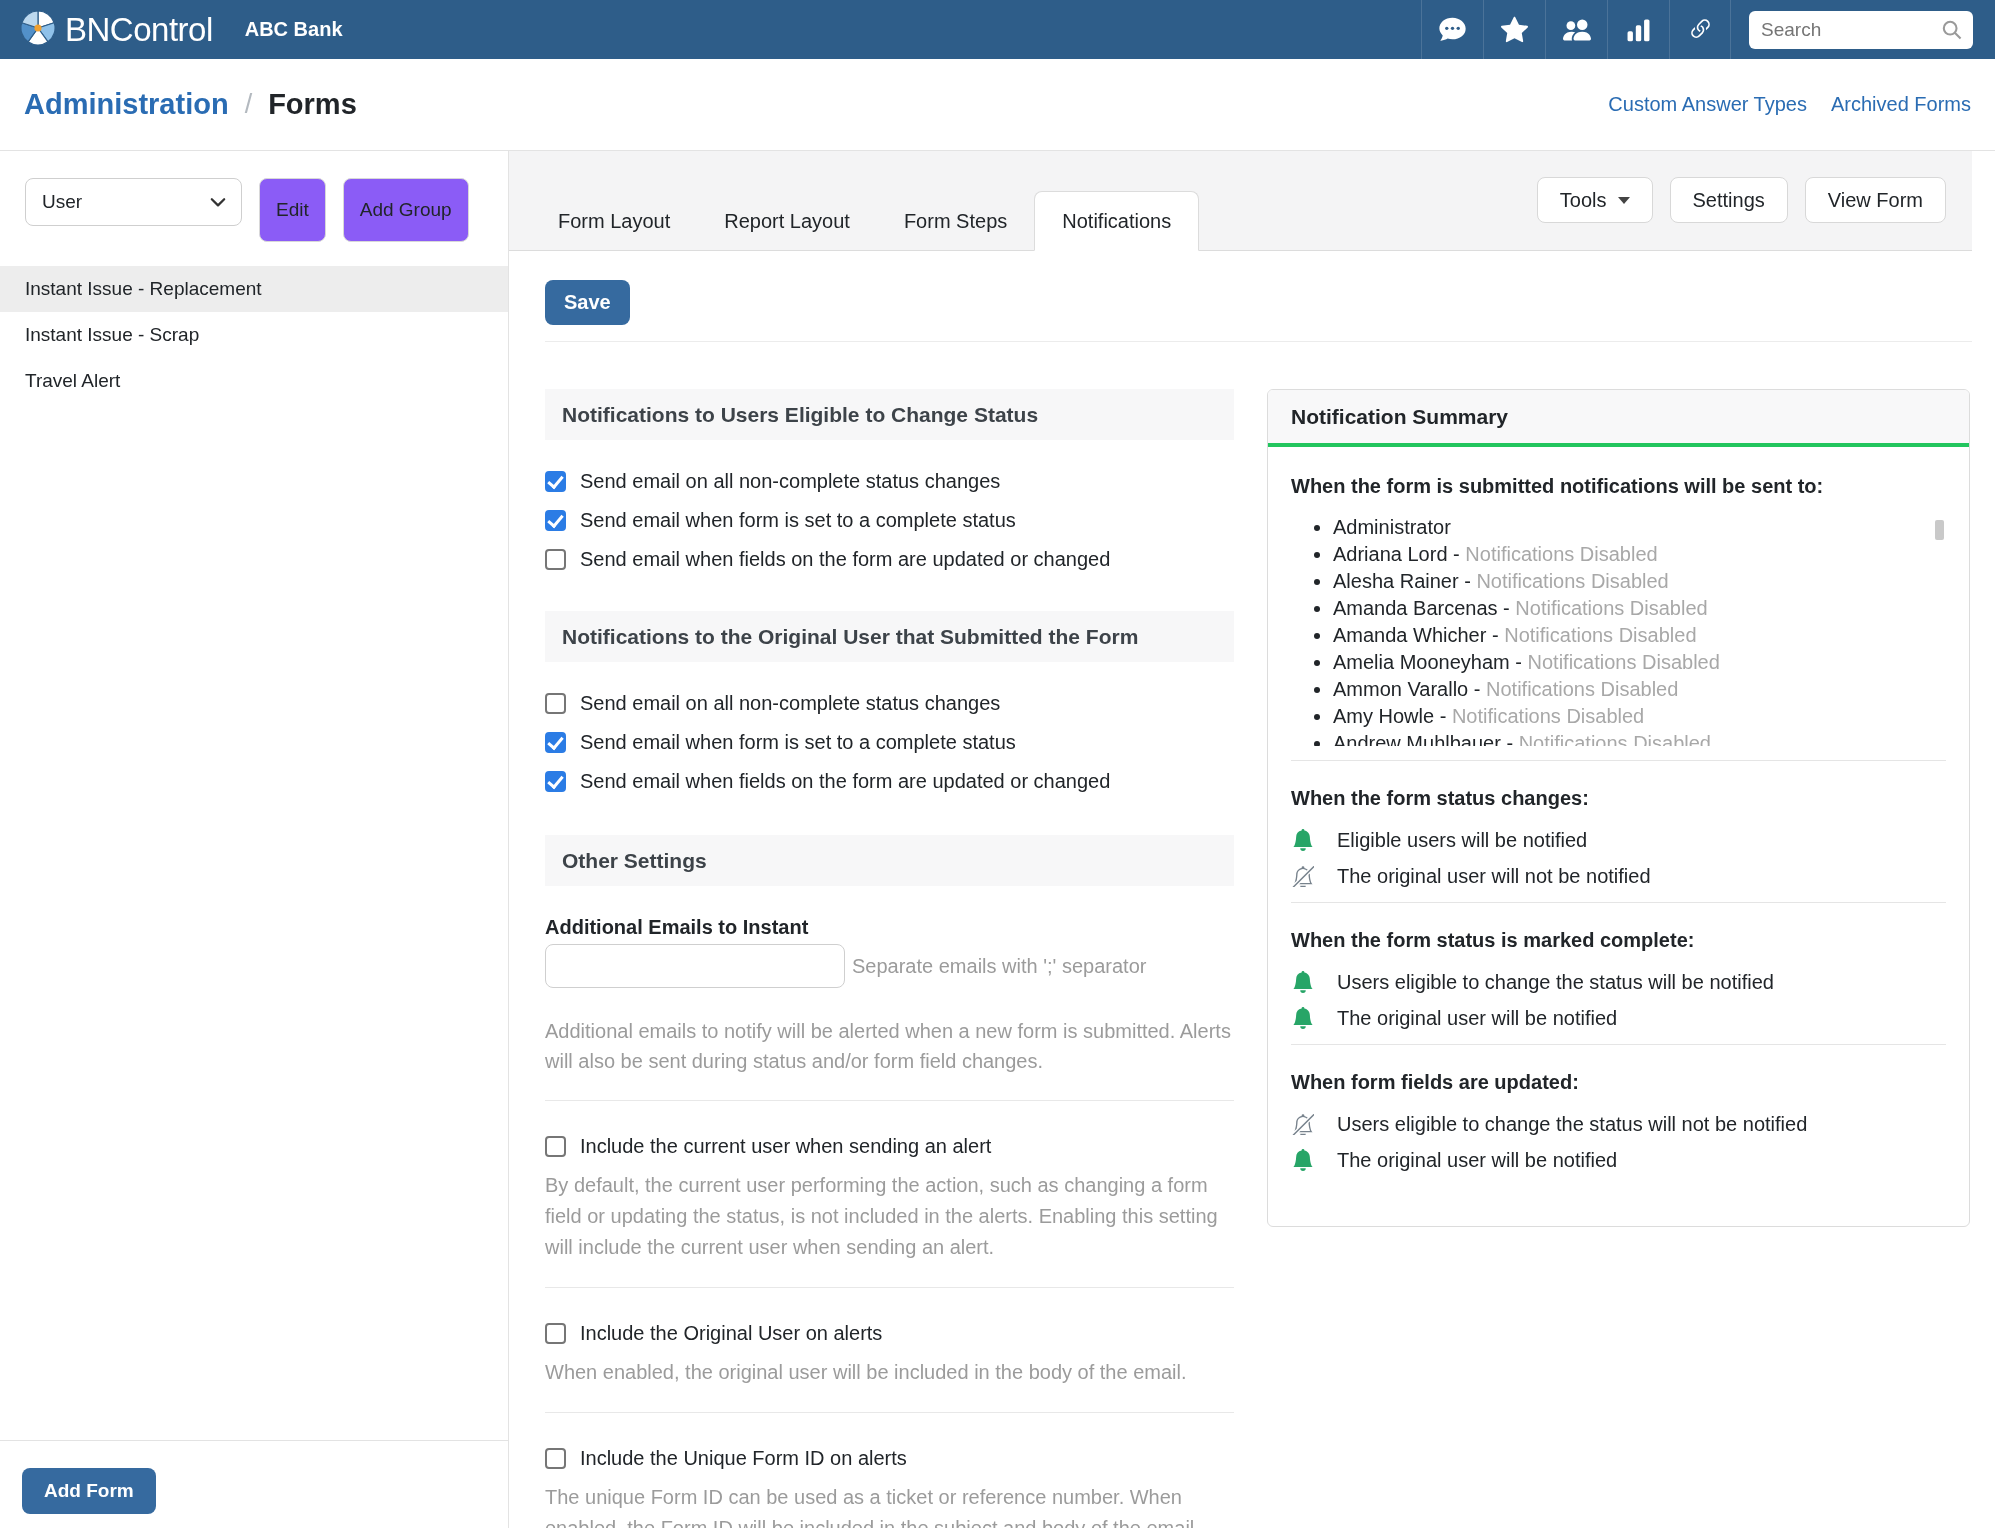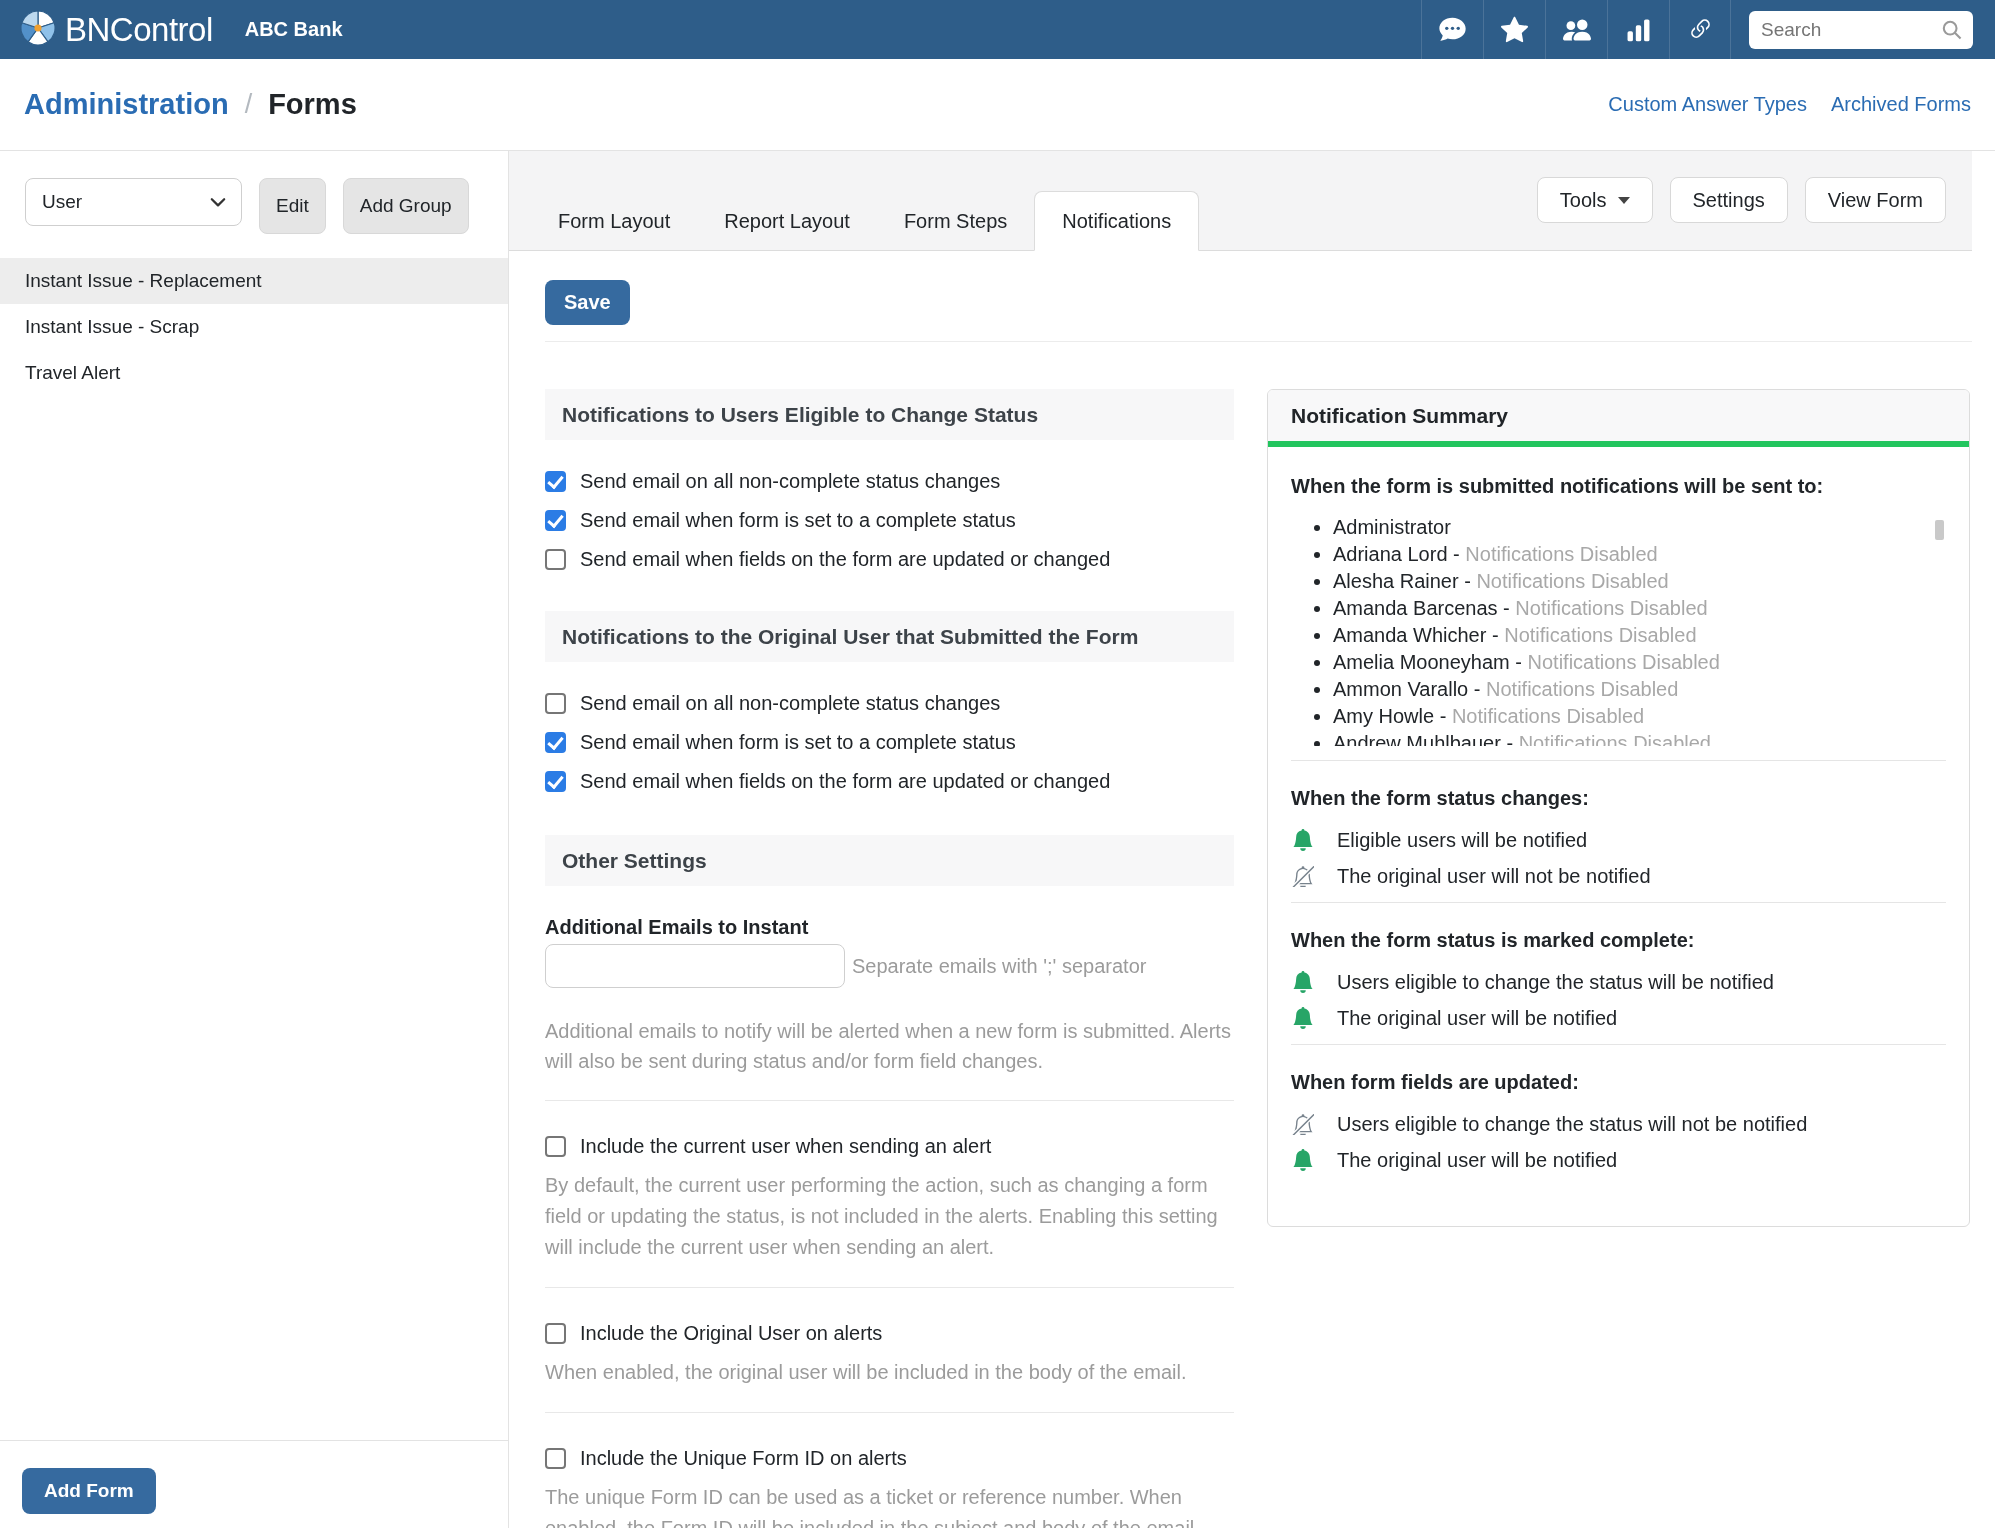--- a/index.html
+++ b/index.html
@@ -27,21 +27,21 @@
   .bc-page { font-size:29px; font-weight:700; color:#212529; }
   .bc-links { margin-left:auto; display:flex; gap:24px; }
   .bc-link { color:#2a6cb3; font-size:20px; cursor:pointer; }
 
   
   .layout { display:flex; height:1377px; }
   .sidebar { width:509px; flex-shrink:0; border-right:1px solid #e3e3e3; position:relative; background:#fff; }
   .sidebar-controls { display:flex; gap:17px; padding:27px 25px 24px; }
   .select-box { width:217px; height:48px; border:1px solid #cfcfcf; border-radius:8px; background:#fff;
     display:flex; align-items:center; justify-content:space-between; padding:0 14px 0 16px; font-size:19px; color:#212529; cursor:pointer; }
-  .btn { height:56px; border:1px solid #d8d8d8; border-radius:8px; background:#e5e5e5; font-size:19px; color:#212529;
+  .btn { height:64px; border:1px solid #d8d8d8; border-radius:8px; background:#8b5cf6; font-size:19px; color:#212529;
     padding:0 16px; display:flex; align-items:center; cursor:pointer; font-family:inherit; }
   .form-list { margin-top:0; }
   .form-item { height:46px; display:flex; align-items:center; padding:0 25px; font-size:19px; color:#212529; cursor:pointer; }
   .form-item.selected { background:#ededed; }
   .sidebar-footer { position:absolute; top:1289px; left:0; right:0; border-top:1px solid #e3e3e3; padding:27px 22px; }
   .primary-btn { background:#366a9f; color:#fff; border:none; border-radius:8px; height:46px; font-size:19px;
     font-weight:600; padding:0 22px; cursor:pointer; font-family:inherit; }
 
   
   .main { flex:1; display:flex; flex-direction:column; min-width:0; }
@@ -81,21 +81,21 @@
   .text-input { width:300px; height:44px; border:1px solid #cfcfcf; border-radius:8px; font-size:19px; padding:0 12px;
     font-family:inherit; color:#212529; outline:none; }
   .hint { color:#9b9b9b; font-size:20px; }
   .help { color:#9b9b9b; font-size:20px; line-height:30px; margin-top:28px; }
   .help.tight { margin-top:12px; line-height:31px; }
   .sep-hr { border:none; border-top:1px solid #e8e8e8; margin-top:24px; }
   .toggle-row { margin-top:34px; margin-bottom:0; }
 
   
   .panel { border:1px solid #dcdcdc; border-radius:6px; background:#fff; overflow:hidden; }
-  .panel-header { background:#f8f8f9; border-bottom:6px solid #22c55e; height:57px; display:flex; align-items:center;
+  .panel-header { background:#f8f8f9; border-bottom:4px solid #22c55e; height:57px; display:flex; align-items:center;
     padding:0 23px; font-size:21px; font-weight:700; color:#212529; }
   .panel-body { padding:28px 23px 42px; }
   .panel-bold { font-size:20px; font-weight:700; color:#212529; }
   .recipient-wrap { position:relative; height:232px; overflow:hidden; margin-top:16px; }
   .recipients { margin:0; padding-left:42px; list-style:disc; font-size:20px; line-height:27px; color:#212529; }
   .recipients .status { color:#a8a8a8; }
   .scroll-thumb { position:absolute; right:2px; top:6px; width:9px; height:20px; background:#c9c9c9; border-radius:2px; cursor:pointer; }
   .panel-hr { border:none; border-top:1px solid #e5e5e5; margin:14px 0 26px; }
   .notify-rows { margin-top:18px; }
   .notify-row { display:flex; align-items:center; gap:22px; font-size:20px; color:#212529; margin-bottom:12px; }

